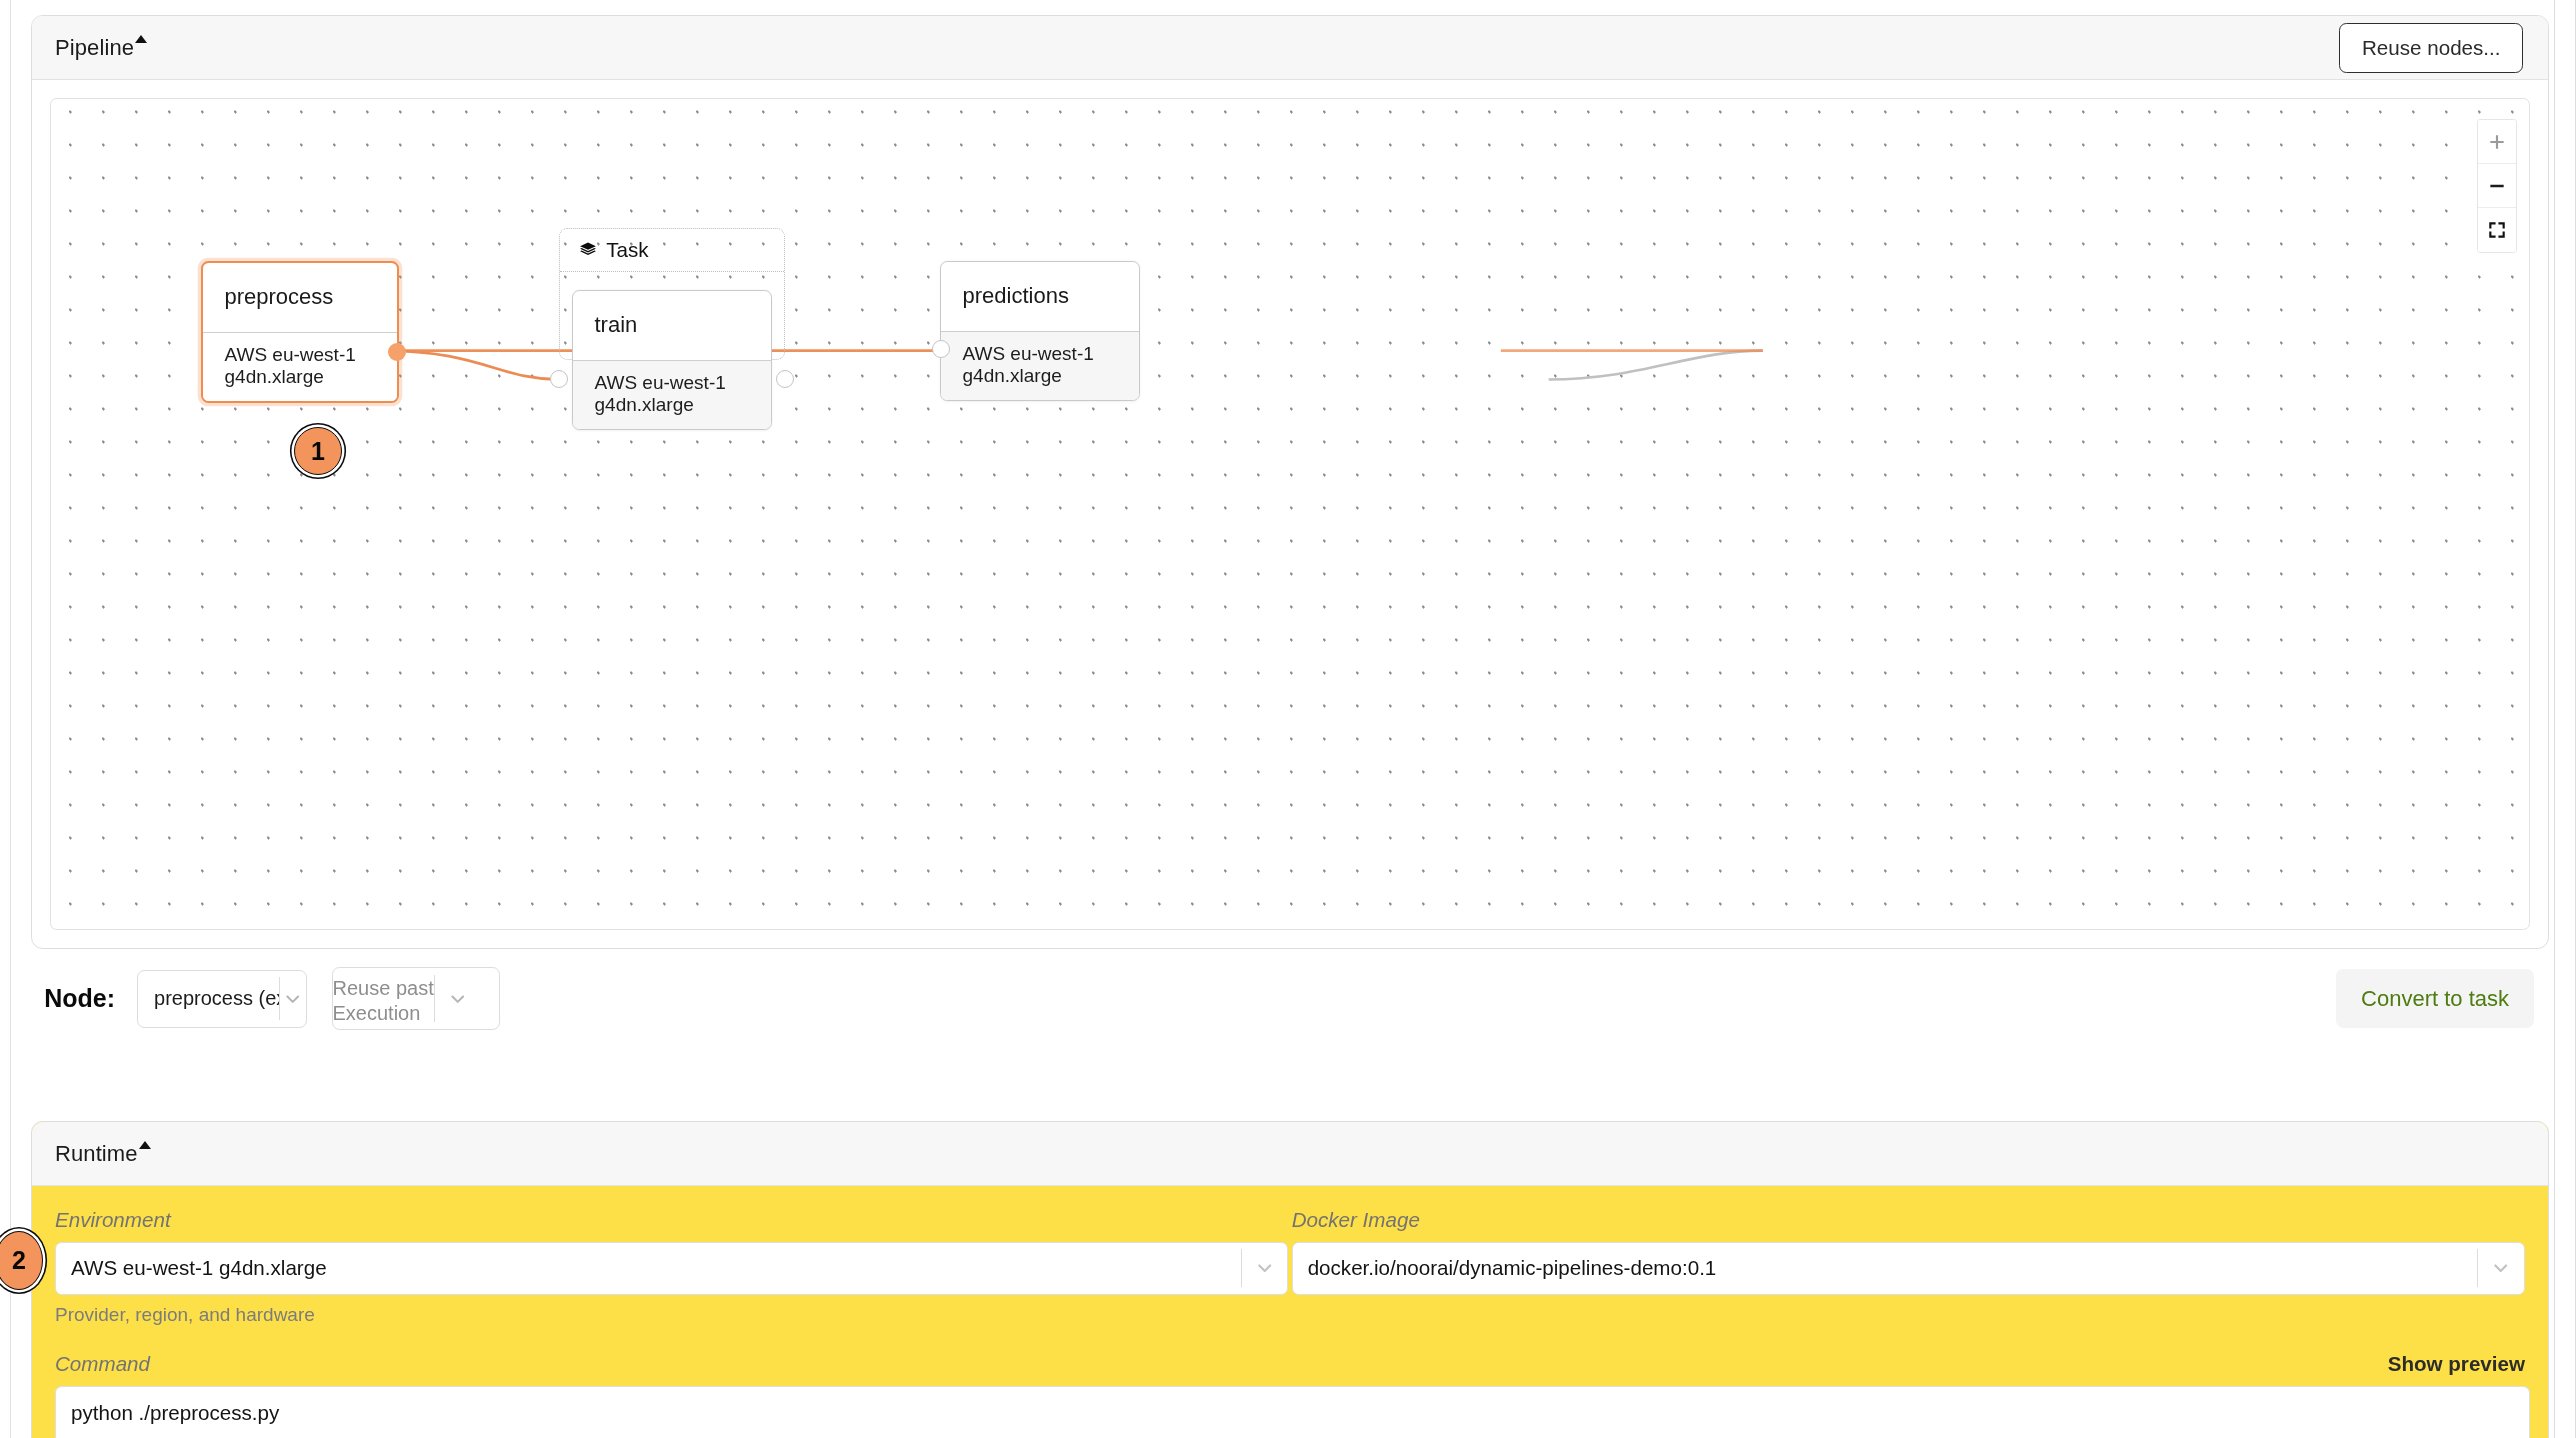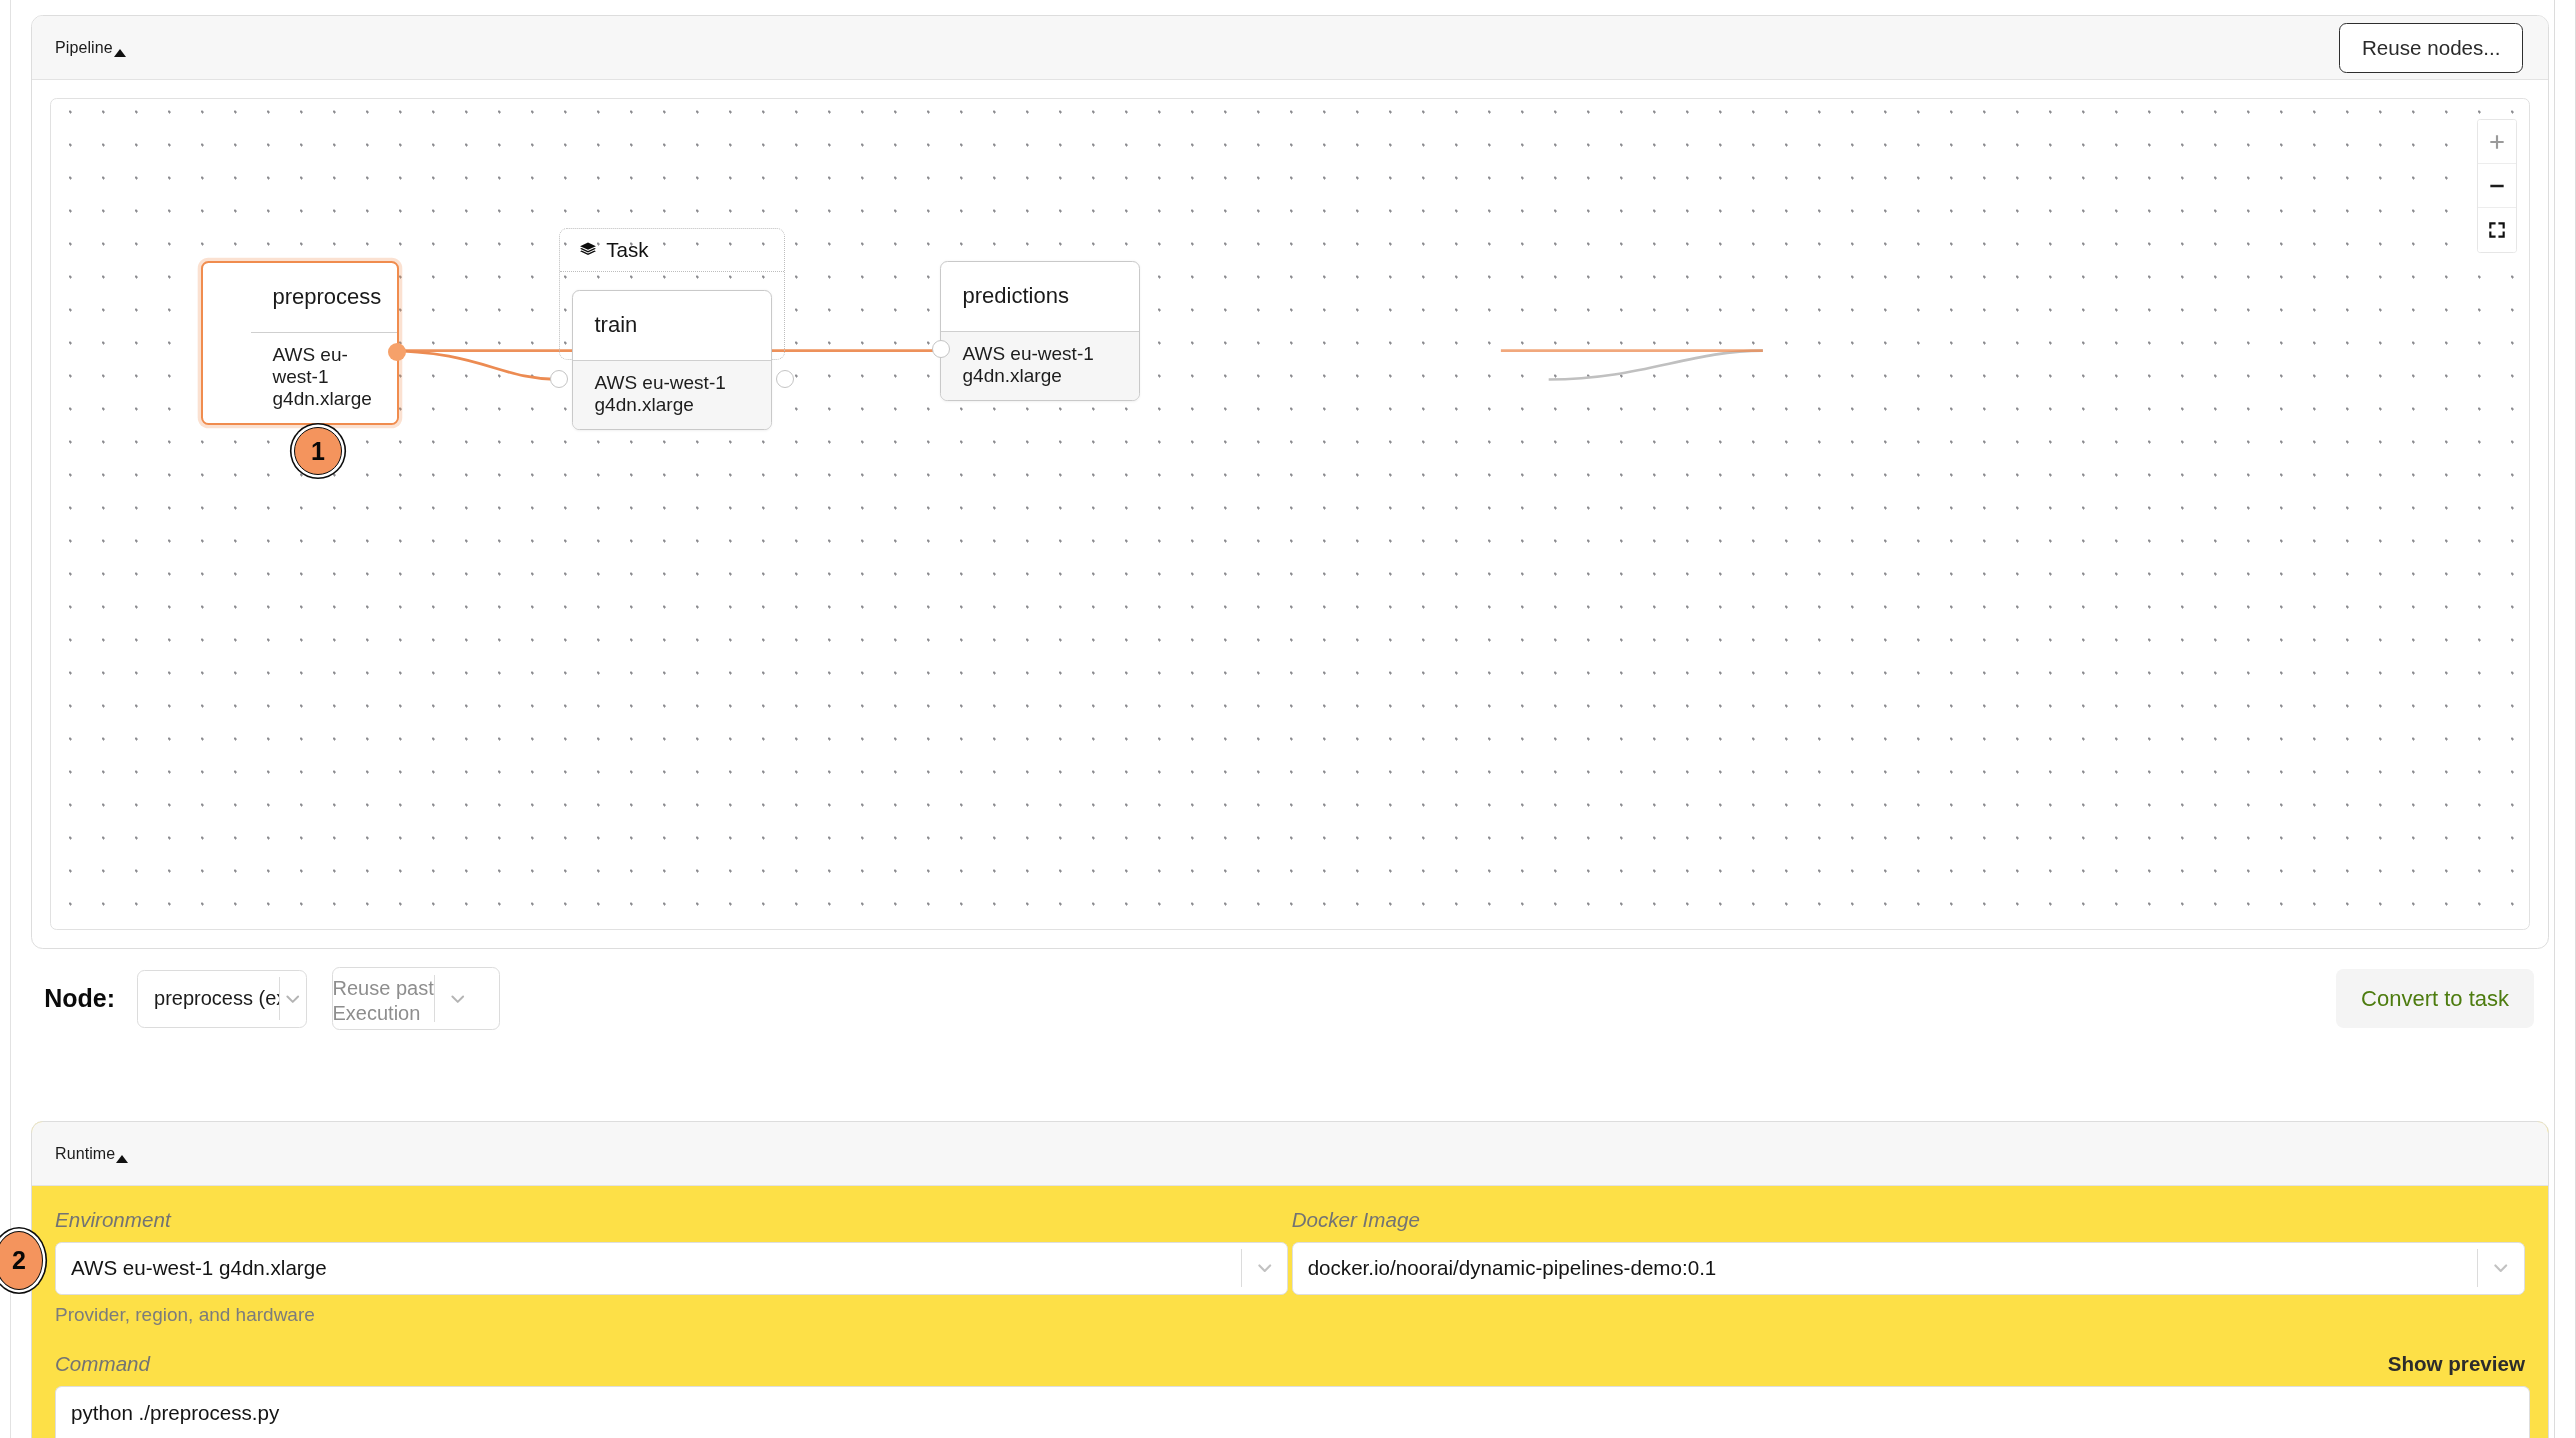--- a/index.html
+++ b/index.html
@@ -52,23 +52,23 @@
     background: #f7f7f7;
     border-bottom: 0.8px solid #e3e3e3;
     border-radius: 10.7px 10.7px 0 0;
     display: flex;
     align-items: center;
     justify-content: space-between;
     padding: 0 25px 0 23px;
   }
   .section-title {
     display: flex;
-    align-items: flex-end;
+    align-items: flex-start;
     gap: 1px;
-    font-size: 16px;
+    font-size: 22px;
     color: #1b1b1b;
     letter-spacing: 0.1px;
   }
   .caret-up {
     width: 0; height: 0;
     border-left: 6.6px solid transparent;
     border-right: 6.6px solid transparent;
     border-bottom: 8.3px solid #111111;
     margin-top: 0.8px;
   }
@@ -154,21 +154,20 @@
     color: #1d1d1d;
     padding: 10.7px 21.5px 13.2px 21.5px;
     border-top: 0.8px solid #cfcfcf;
     border-radius: 0 0 6.6px 6.6px;
   }
 
   
   .node--selected {
     border: 2.5px solid #f08c4e;
     box-shadow: 0 0 0 3.3px rgba(240,140,78,0.26);
-    padding-left: 48px;
   }
   .node--selected .node-foot { background: #ffffff; }
 
   
   .node--plain {
     border: 0.8px solid #c9c9c9;
     box-shadow: 0 0.8px 2.5px rgba(0,0,0,0.06);
   }
   .node--plain .node-foot { background: #f6f6f6; }
 

